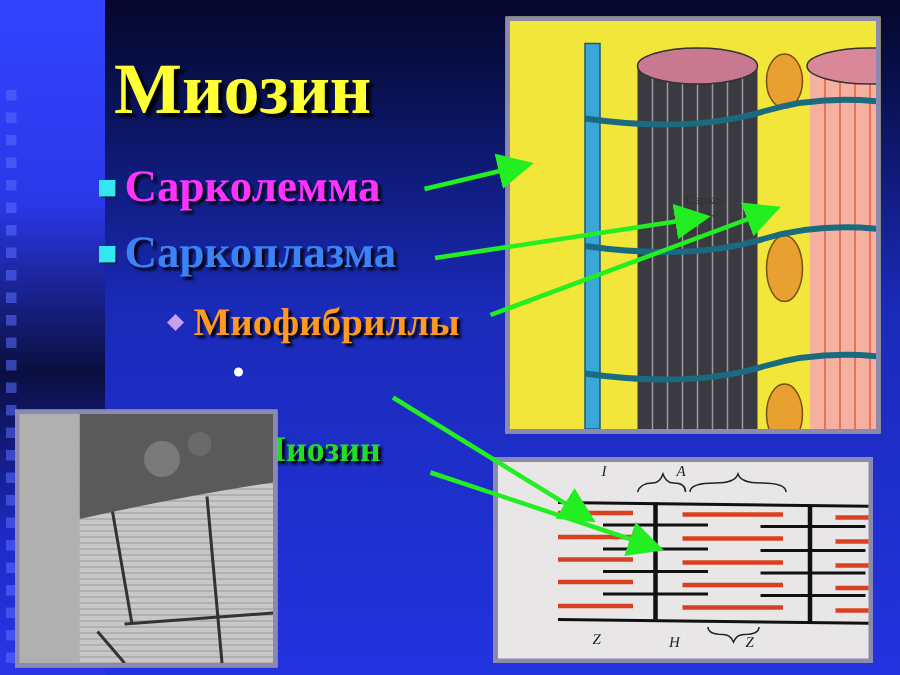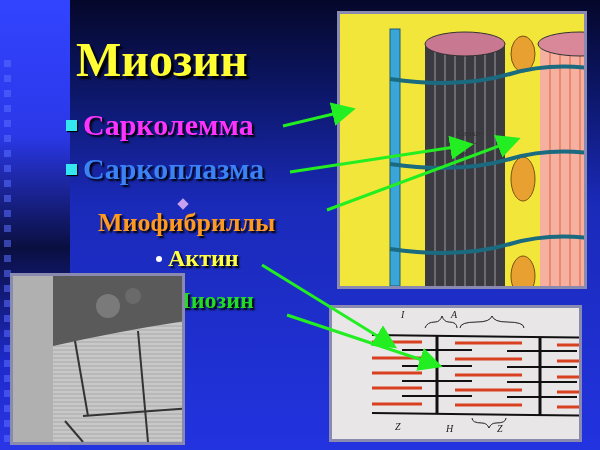--- a/index.html
+++ b/index.html
@@ -71,27 +71,26 @@
 <div class="slide-title">Миозин</div>
 
 <div class="bullet l1" style="left:66px; top:108px;text-align:right;">
   <span class="b-square"></span>
   <span style="color:#ff33ff">Сарколемма</span>
 </div>
 <div class="bullet l1" style="left:66px; top:152px;">
   <span class="b-square"></span>
   <span style="color:#3b82f6">Саркоплазма</span>
 </div>
-<div class="bullet l2" style="left:98px; top:200px;flex-direction:column;">
+<div class="bullet l2" style="left:113px; top:200px;">
   <span class="b-diamond"></span>
   <span style="color:#ff9922">Миофибриллы</span>
 </div>
 <div class="bullet l3" style="left:156px; top:245px;">
   <span class="b-dot"></span>
-  <span style="color:#ffff44">Актин</span>
 </div>
 <div class="bullet l3" style="left:156px; top:287px;">
   <span class="b-dot"></span>
   <span style="color:#22dd22">Миозин</span>
 </div>
 
 <div class="panel fig-top">
   <svg width="244" height="272">
 
     <rect x="10" y="15" width="10" height="257" fill="#3aa6d8" stroke="#1a5a7a"></rect>

